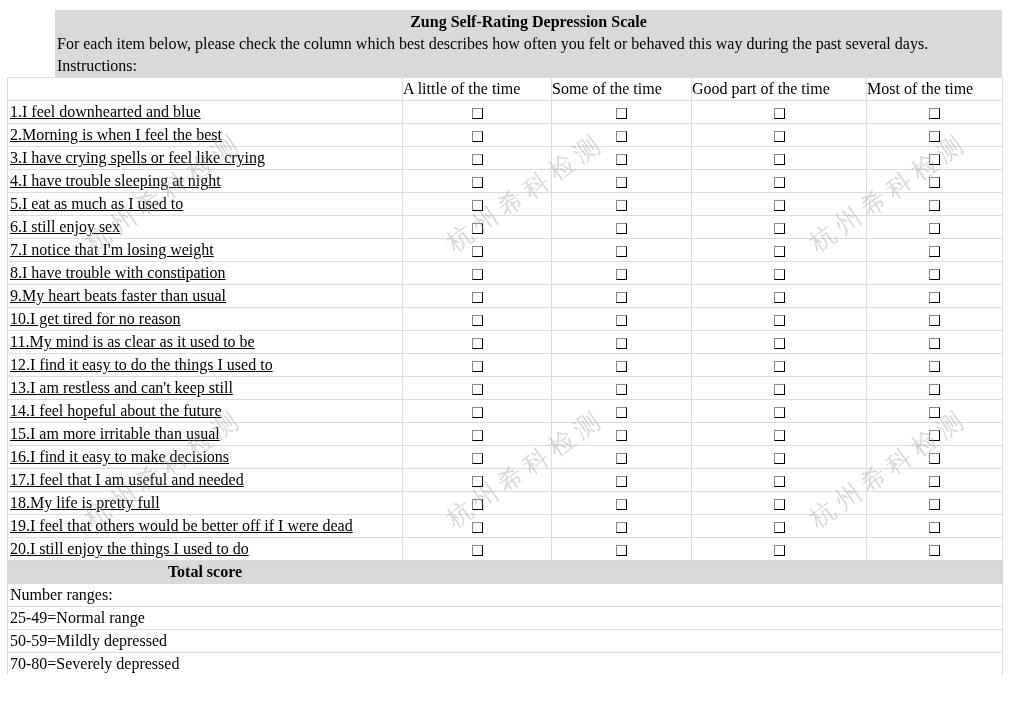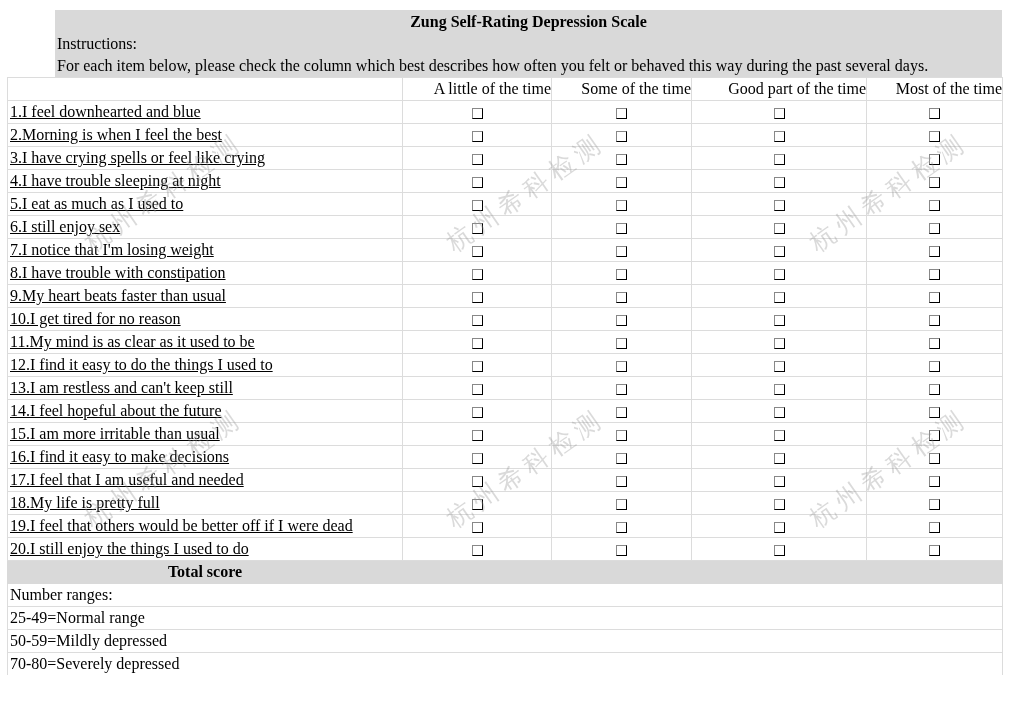--- a/index.html
+++ b/index.html
@@ -6,37 +6,37 @@
   body { width:1024px; height:711px; position:relative; overflow:hidden;
          font-family:"Liberation Serif","DejaVu Serif",serif; color:#000; }
   .sheet { position:absolute; left:7px; top:10px; width:995px; }
   .band { background:#d9d9d9;margin-left:48px; }
   .title-row { height:23px; line-height:23px; text-align:center; font-weight:bold; font-size:16px; }
   .instr-row { height:22px; line-height:22px; font-size:16px; padding-left:2px; white-space:nowrap; }
   table { border-collapse:collapse; width:995px; table-layout:fixed; font-size:16px; }
   td { height:22px; padding:0; border:1px solid #dcdcdc; white-space:nowrap; overflow:hidden; }
   td.q { padding-left:2px;text-decoration:underline; }
   td.c { text-align:center; }
-  th { font-weight:normal; height:22px; border:1px solid #dcdcdc; padding:0; text-align:right; white-space:nowrap; }
+  th { font-weight:normal; height:22px; border:1px solid #dcdcdc; padding:0; text-align:left; white-space:nowrap; }
   .cb { display:inline-block; width:11px; height:11px; border:1px solid #000;
         border-left-color:#888; border-top-color:#888; background:#fff; vertical-align:middle; box-sizing:border-box; }
   tr.total td { background:#d9d9d9; font-weight:bold; text-align:center; border-color:#d9d9d9;margin-left:29px; }
   tr.range td { padding-left:2px; }
   .wm { position:absolute; color:rgba(150,150,150,0.35); font-size:25px; letter-spacing:6px;
         transform:rotate(-35deg); transform-origin:left top; white-space:nowrap; pointer-events:none;
         font-family:"DejaVu Sans",sans-serif; }
 </style>
 </head>
 <body>
 
 <div class="sheet">
   <div class="band">
     <div class="title-row">Zung Self-Rating Depression Scale</div>
+    <div class="instr-row">For each item below, please check the column which best describes how often you felt or behaved this way during the past several days.</div>
     <div class="instr-row">Instructions:</div>
-    <div class="instr-row">For each item below, please check the column which best describes how often you felt or behaved this way during the past several days.</div>
   </div>
 
   <table>
     <colgroup>
       <col style="width:395px">
         <col style="width:149px">
         <col style="width:140px">
         <col style="width:175px">
         <col style="width:136px">
     </colgroup>

